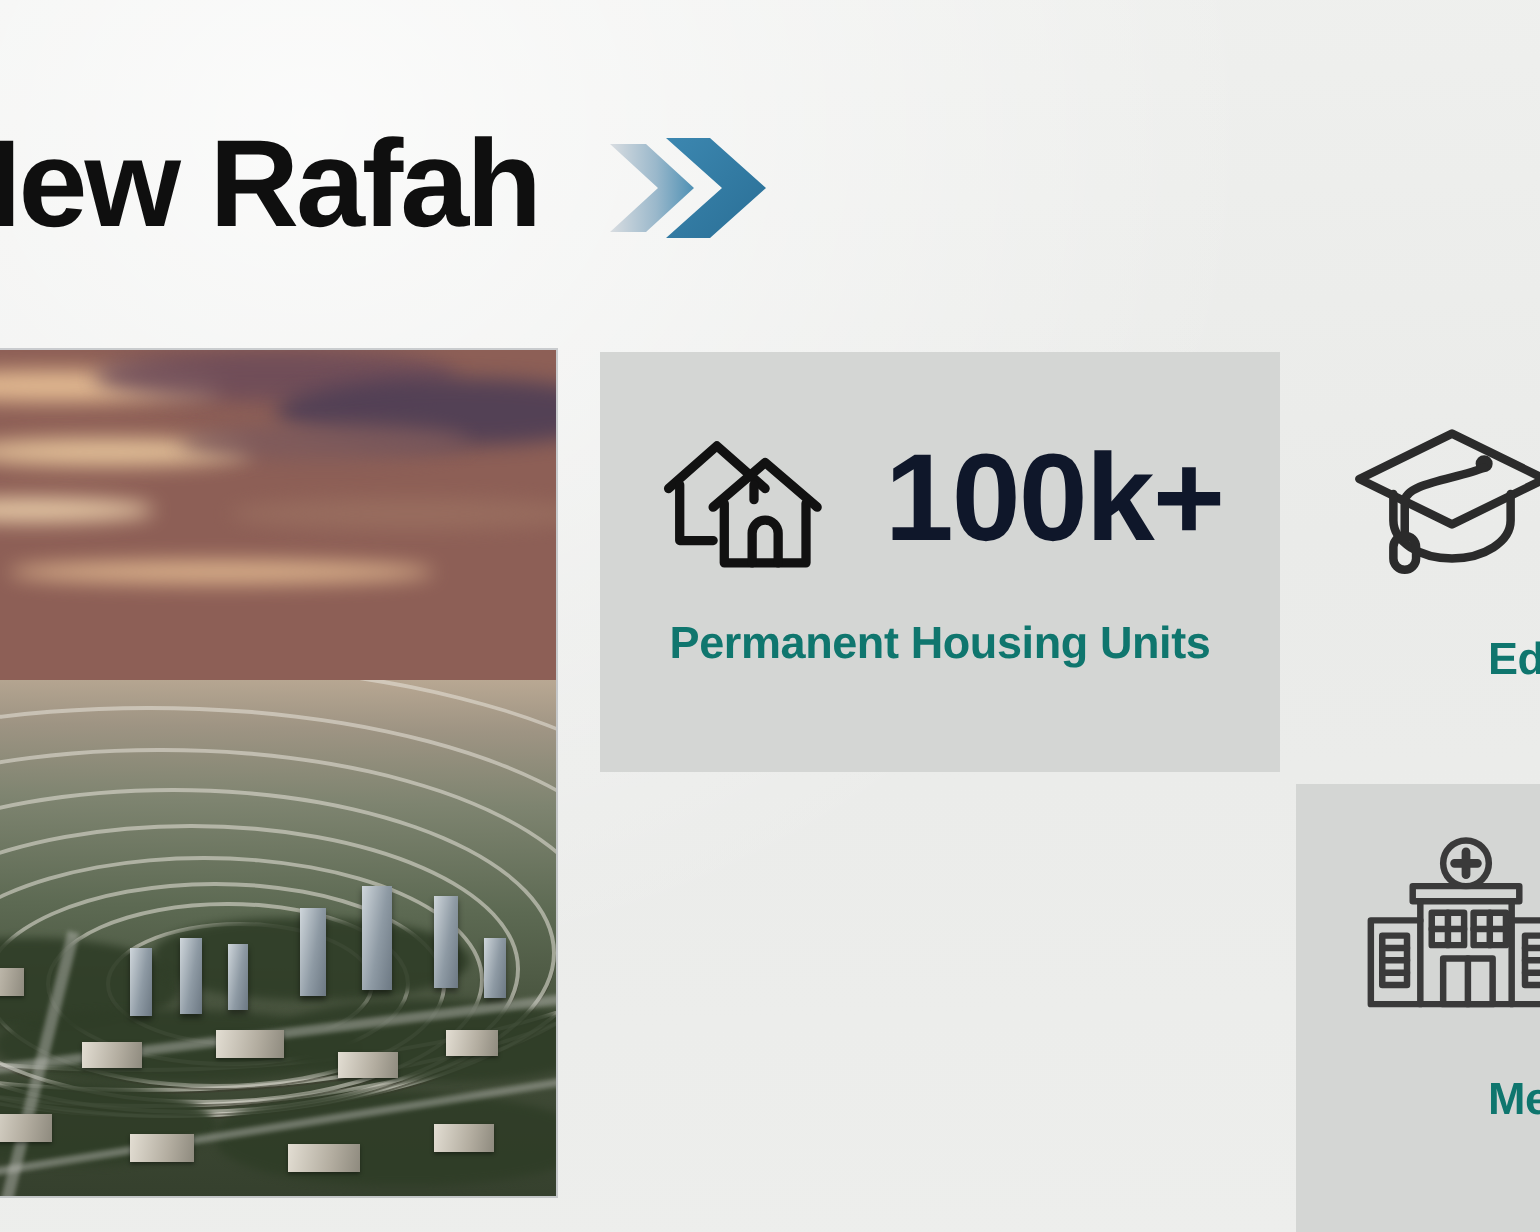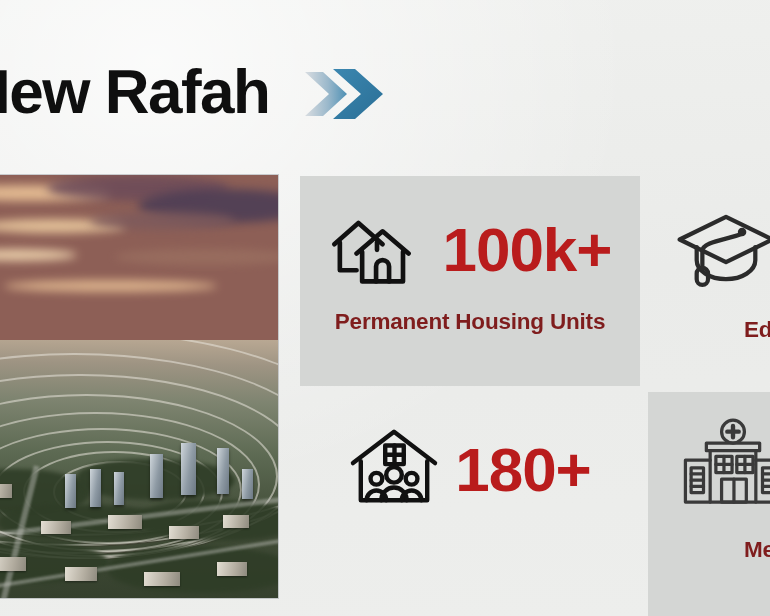--- a/index.html
+++ b/index.html
@@ -154,31 +154,31 @@
     justify-content: center;
     gap: 16px;
     height: 96px;
   }
 
   .stat-icon { flex: none; }
 
   .stat-value {
     font-size: 62px;
     font-weight: 700;
-    color: #b91c1c;
+    color: #0f172a;
     letter-spacing: -1px;
     line-height: 1;
     white-space: nowrap;
   }
 
   .stat-label {
     margin-top: 10px;
     font-size: 22.5px;
     font-weight: 700;
-    color: #7f1d1d;
+    color: #0f766e;
     text-align: center;
     line-height: 1.22;
     letter-spacing: -0.2px;
     white-space: pre-line;
   }
 
   
   #card-housing  { left: 300px; top: 176px;  width: 340px; height: 210px; }
   #card-culture  { left: 300px; top: 394px;  width: 340px; height: 222px; padding-top: 28px; }
   #card-edu      { left: 648px; top: 176px;  width: 146px; height: 210px; align-items: flex-start; padding-left: 26px; }
@@ -294,41 +294,20 @@
 
         <path d="M51 78 L51 62 A7 7 0 0 1 65 62 L65 78"></path>
       </svg>
     </span>
     <span class="stat-value">100k+</span>
   </div>
   <div class="stat-label">Permanent Housing Units</div>
 </div>
 
 <div class="card" id="card-culture">
-  <div class="card-top">
-    <span class="stat-icon">
-      <svg viewBox="0 0 92 86" width="90" height="84" fill="none" stroke="#111" stroke-width="4.5" stroke-linejoin="round" stroke-linecap="round">
-
-        <path d="M4 38 L46 6 L88 38"></path>
-
-        <path d="M12 36 L12 76 L80 76 L80 36"></path>
-
-        <rect x="37" y="20" width="19" height="19"></rect>
-        <path d="M46.5 20 L46.5 39 M37 29.5 L56 29.5"></path>
-
-        <circle cx="28" cy="54" r="6"></circle>
-        <path d="M18 76 A10 10 0 0 1 38 76"></path>
-        <circle cx="46" cy="50" r="8"></circle>
-        <path d="M33 76 A13 13 0 0 1 59 76"></path>
-        <circle cx="64" cy="54" r="6"></circle>
-        <path d="M54 76 A10 10 0 0 1 74 76"></path>
-      </svg>
-    </span>
-    <span class="stat-value">180+</span>
-  </div>
 </div>
 
 <div class="card" id="card-edu">
   <div class="card-top">
     <span class="stat-icon">
       <svg viewBox="0 0 110 86" width="104" height="82" fill="none" stroke="#2b2b2b" stroke-width="4.5" stroke-linejoin="round" stroke-linecap="round">
 
         <path d="M55 10 L104 34 L55 58 L6 34 Z"></path>
 
         <path d="M24 42 L24 56 A31 20 0 0 0 86 56 L86 42"></path>

